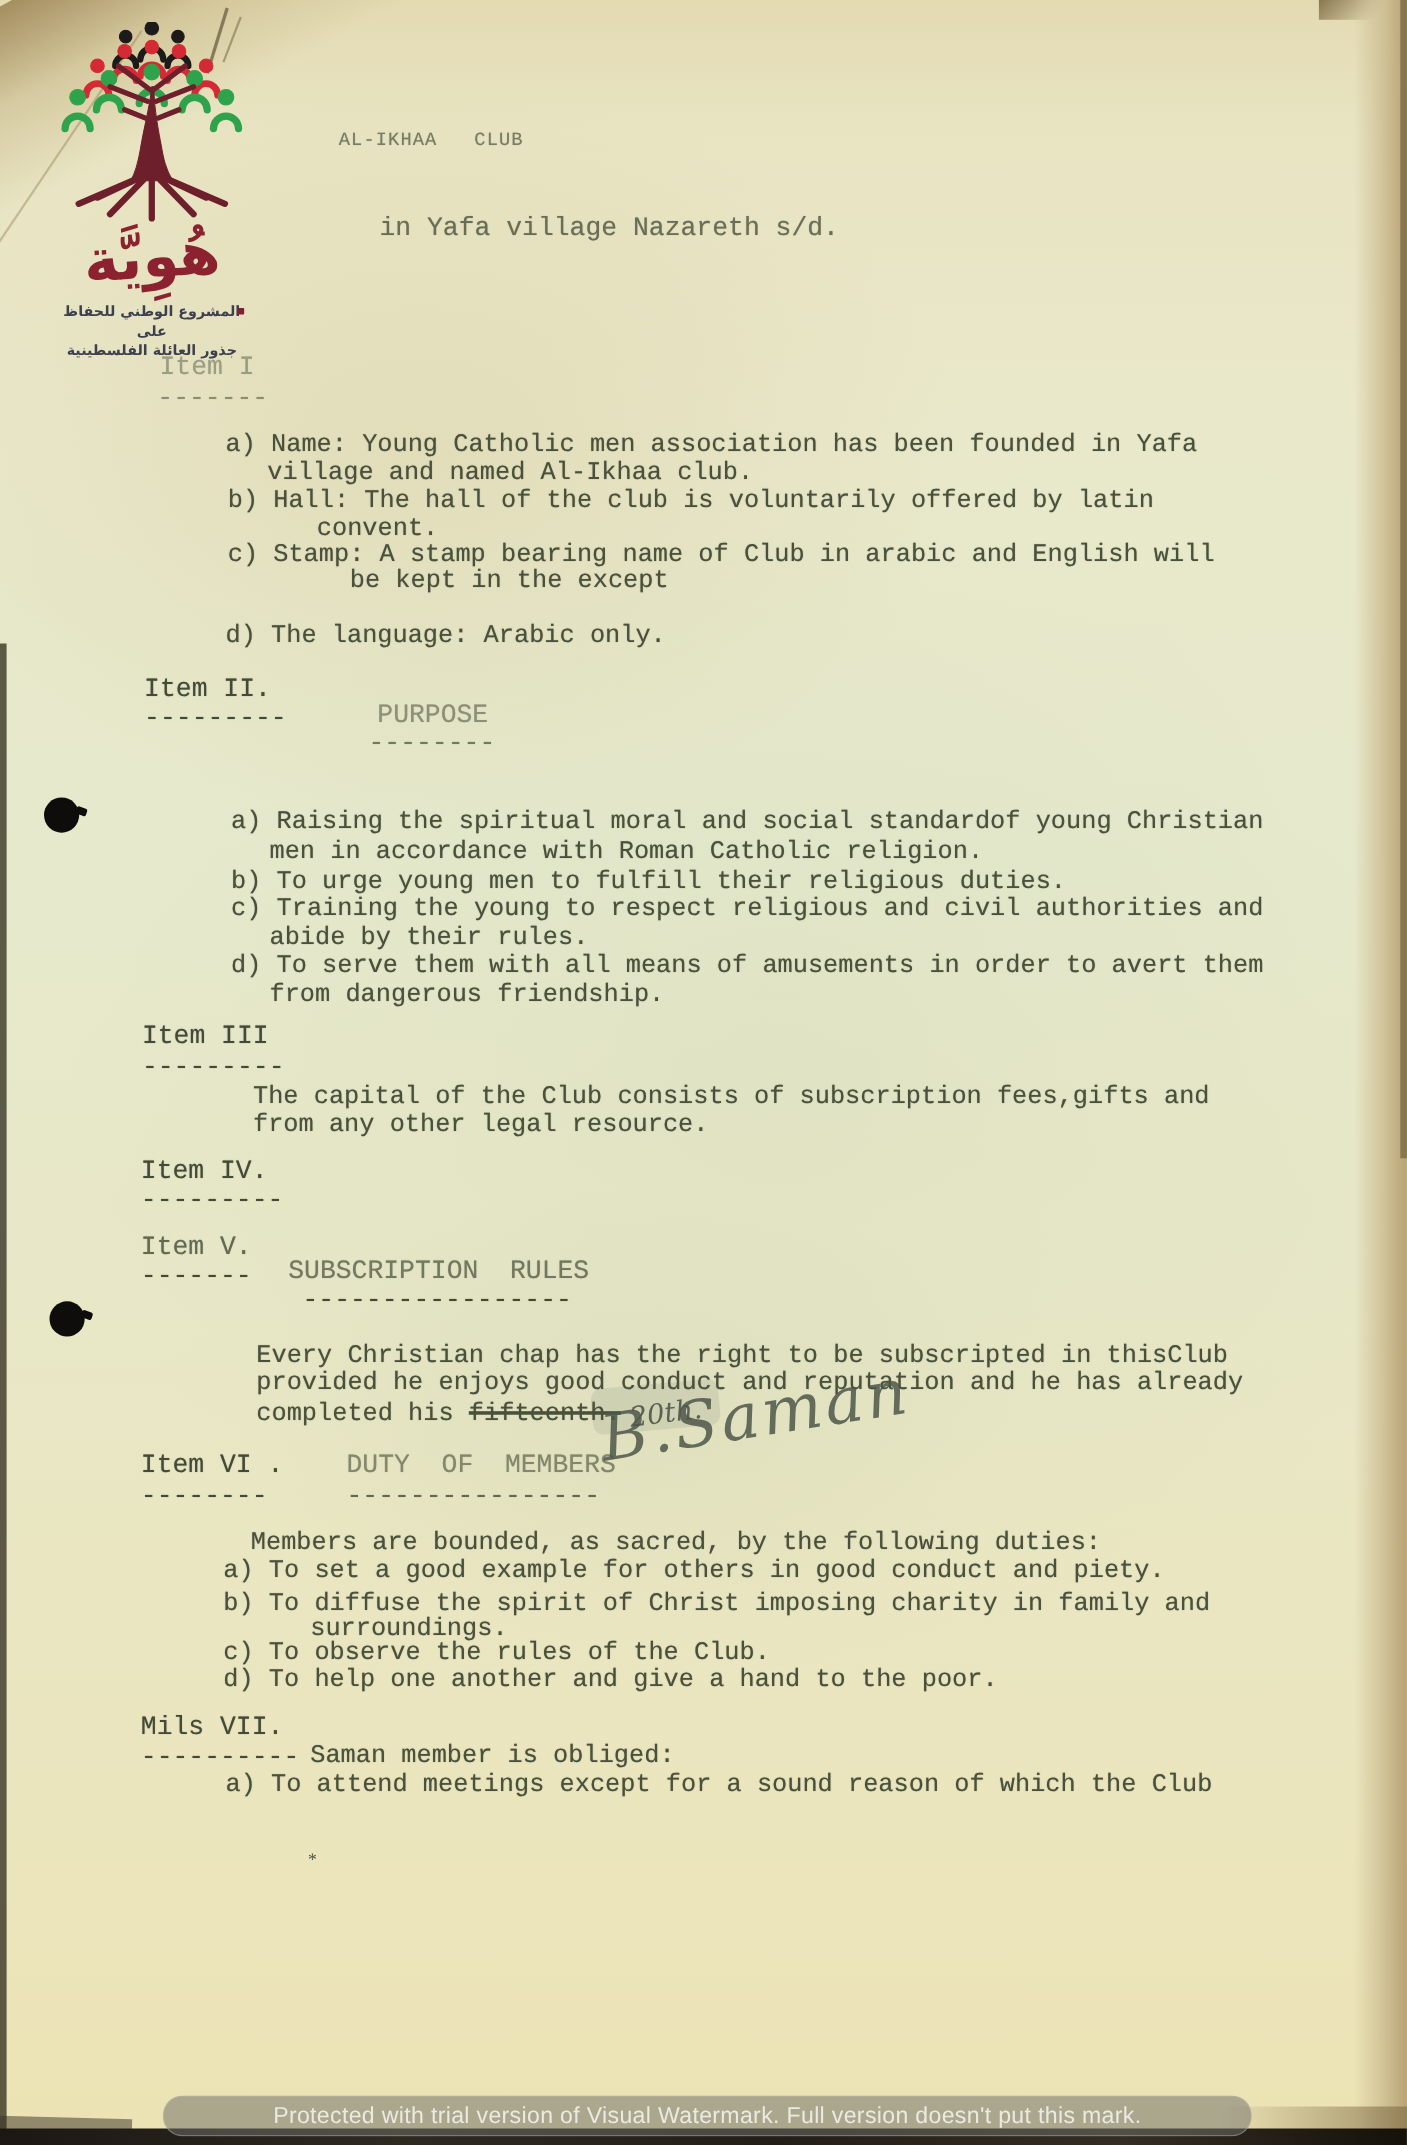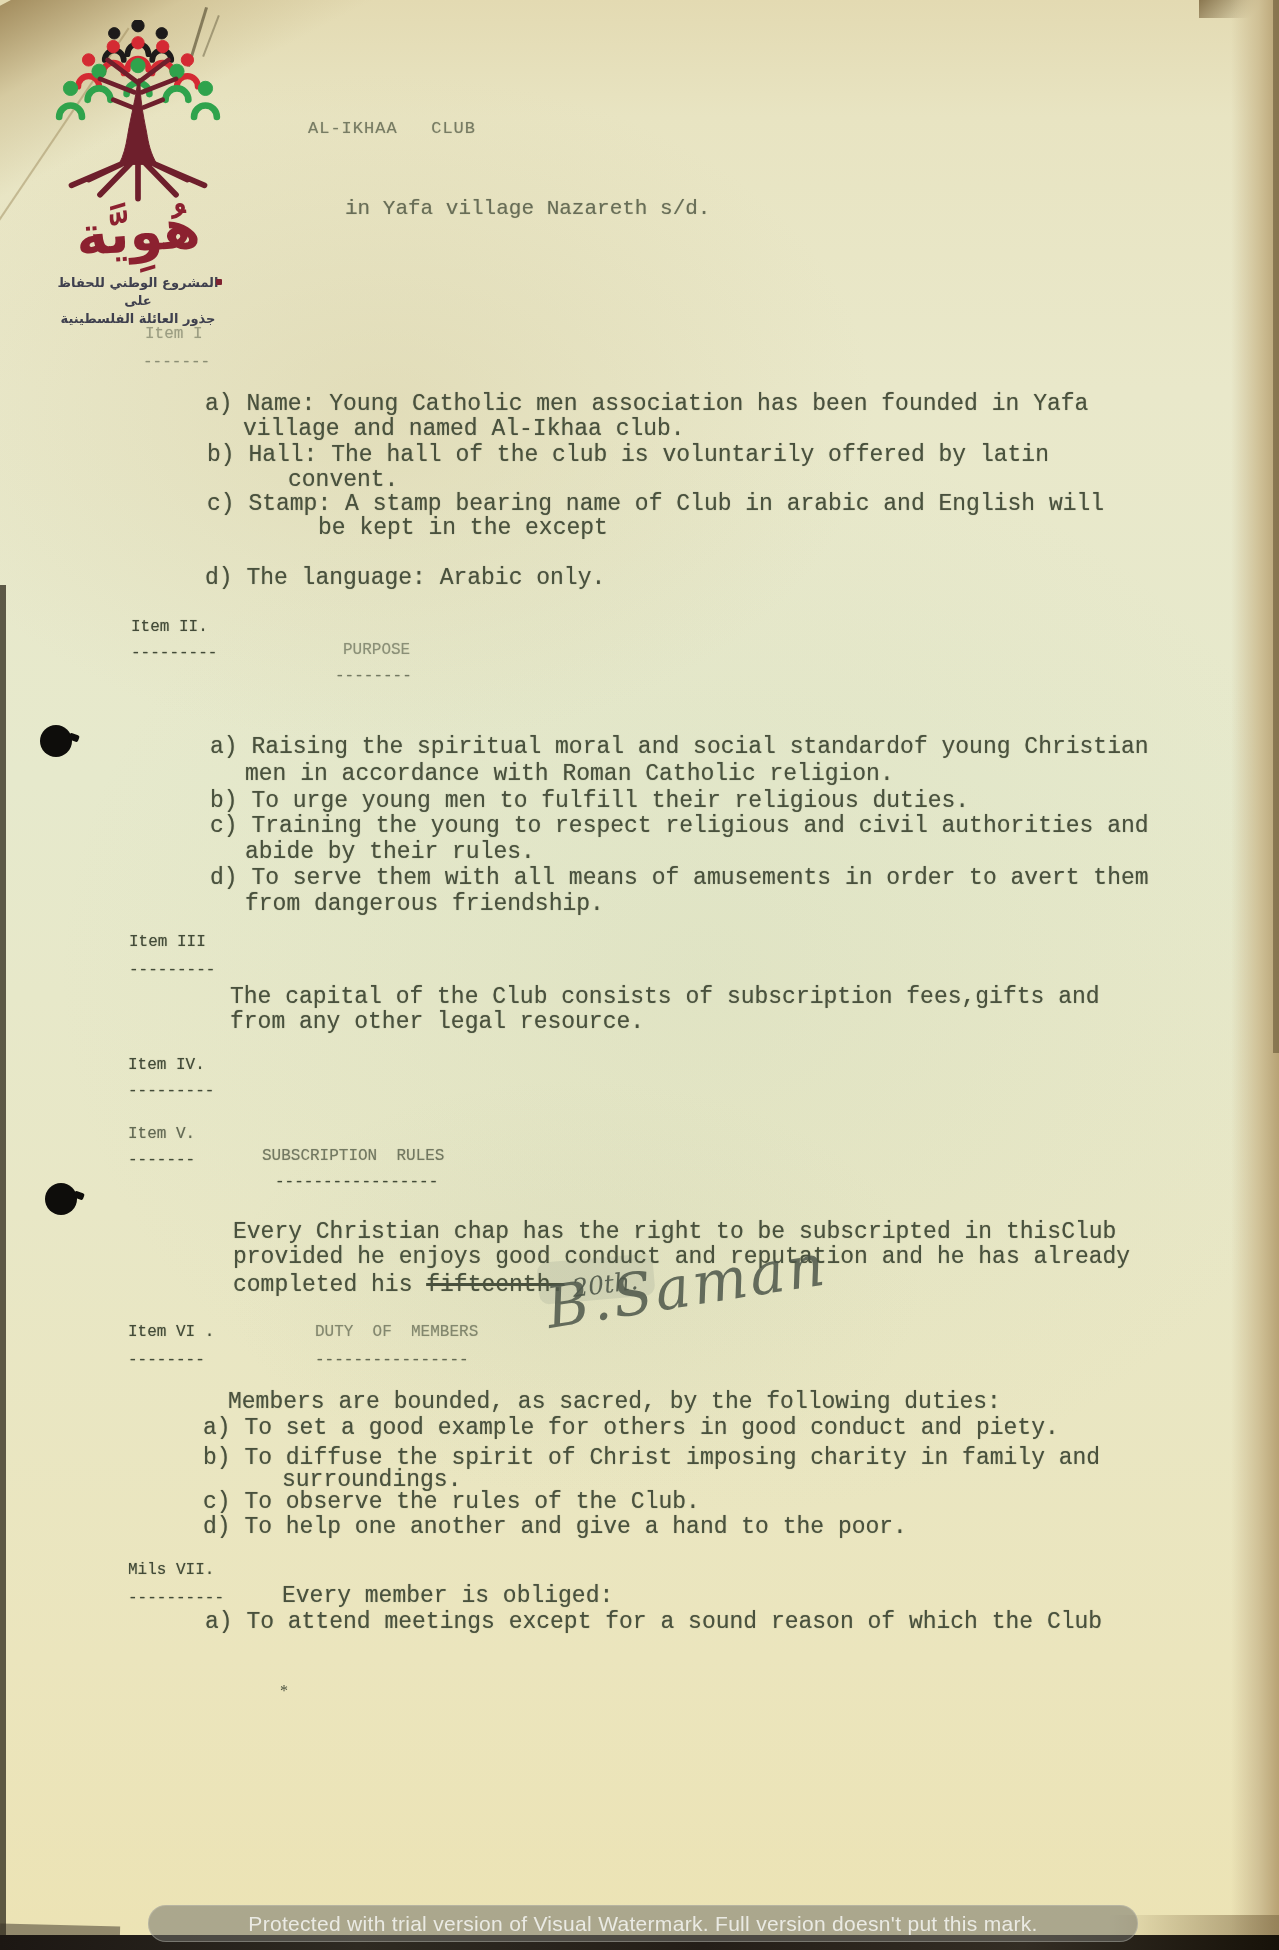--- a/index.html
+++ b/index.html
@@ -26,22 +26,22 @@
   .hole{position:absolute;width:32px;height:32px;border-radius:50%;background:#0e0d0b;z-index:3;}
   .hole:after{content:"";position:absolute;right:-7px;top:9px;width:10px;height:7px;background:#0e0d0b;border-radius:2px;transform:rotate(20deg);}
   .bottom-strip{position:absolute;left:0;bottom:0;width:100%;height:15px;z-index:8;
     background:linear-gradient(to right,#1c1713,#2e2a22 28%,#241e18 55%,#332d24 80%,#171209);}
   .bottom-tan{position:absolute;right:0;bottom:13px;width:170px;height:22px;z-index:2;
     background:linear-gradient(to left,rgba(138,119,80,.75),rgba(138,119,80,0));}
   .bottom-dark-left{position:absolute;left:0;bottom:11px;width:120px;height:14px;background:rgba(55,48,35,.5);transform:rotate(1.5deg);z-index:2;}
   
   .tw{position:absolute;font-family:"Liberation Mono","DejaVu Sans Mono",monospace;font-size:23px;line-height:25px;
     color:#49513d;white-space:pre;z-index:3;text-shadow:0 0 1px rgba(66,74,55,.55);}
-  .hd{font-size:16px;color:#434b38;}
-  .sm{font-size:21px;}
+  .hd{font-size:24px;color:#434b38;}
+  .sm{font-size:24px;}
   .ttl{font-size:17px;letter-spacing:1px;}
   .f45{opacity:.45}.f55{opacity:.55}.f60{opacity:.6}.f70{opacity:.7}.f80{opacity:.8}
   .strike{text-decoration:line-through;text-decoration-thickness:2.5px;}
   .hand{display:inline-block;font-family:"DejaVu Serif",serif;font-style:italic;font-size:25px;color:#5a6253;
     transform:rotate(-7deg) translateY(2px);margin-left:8px;text-shadow:none;}
   .signature{position:absolute;left:545px;top:1252px;z-index:4;font-family:"DejaVu Serif",serif;font-style:italic;
     font-size:58px;color:#4e574a;transform:rotate(-9deg);letter-spacing:3px;opacity:.85;}
   .smudge{position:absolute;left:538px;top:1258px;width:116px;height:42px;border-radius:10px;
     background:rgba(142,152,136,.20);transform:rotate(-5deg);z-index:2;}
   
@@ -176,21 +176,21 @@
   <div class="tw hd f80" style="left:315px;top:1348px;">----------------</div>
   <div class="tw" style="left:228px;top:1390px;">Members are bounded, as sacred, by the following duties:</div>
   <div class="tw" style="left:203px;top:1416px;">a) To set a good example for others in good conduct and piety.</div>
   <div class="tw" style="left:203px;top:1446px;">b) To diffuse the spirit of Christ imposing charity in family and</div>
   <div class="tw" style="left:238px;top:1468px;margin-left:44px;">surroundings.</div>
   <div class="tw" style="left:203px;top:1490px;">c) To observe the rules of the Club.</div>
   <div class="tw" style="left:203px;top:1515px;">d) To help one another and give a hand to the poor.</div>
 
   <div class="tw hd" style="left:128px;top:1558px;">Mils VII.</div>
   <div class="tw hd" style="left:128px;top:1586px;">----------</div>
-  <div class="tw" style="left:282px;top:1584px;">Every member is obliged:</div>
+  <div class="tw" style="left:282px;top:1584px;">Saman member is obliged:</div>
   <div class="tw" style="left:205px;top:1610px;">a) To attend meetings except for a sound reason of which the Club</div>
 
   <div class="ink-dot">*</div>
 
   <div class="bottom-tan"></div>
   <div class="bottom-dark-left"></div>
   <div class="bottom-strip"></div>
   <div class="wm-bar">
     <span class="wm-text">Protected with trial version of Visual Watermark. Full version doesn't put this mark.</span>
   </div>

